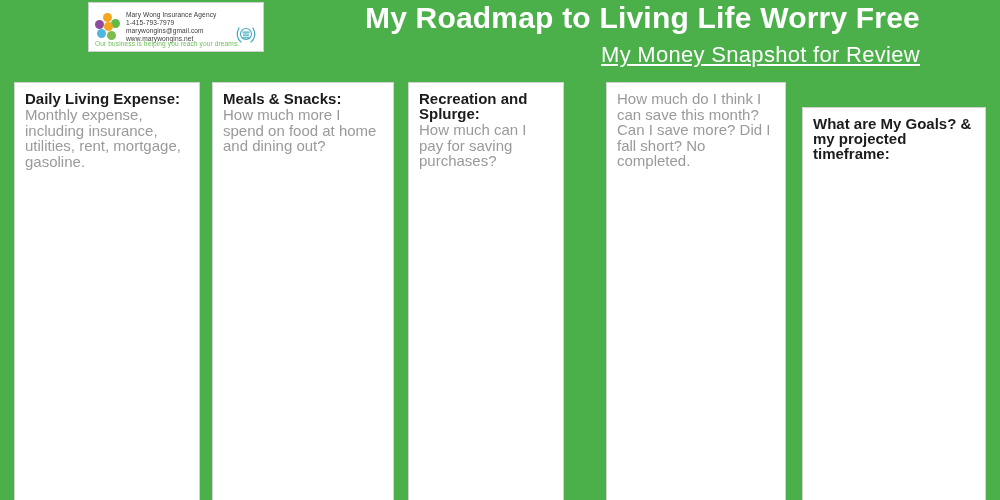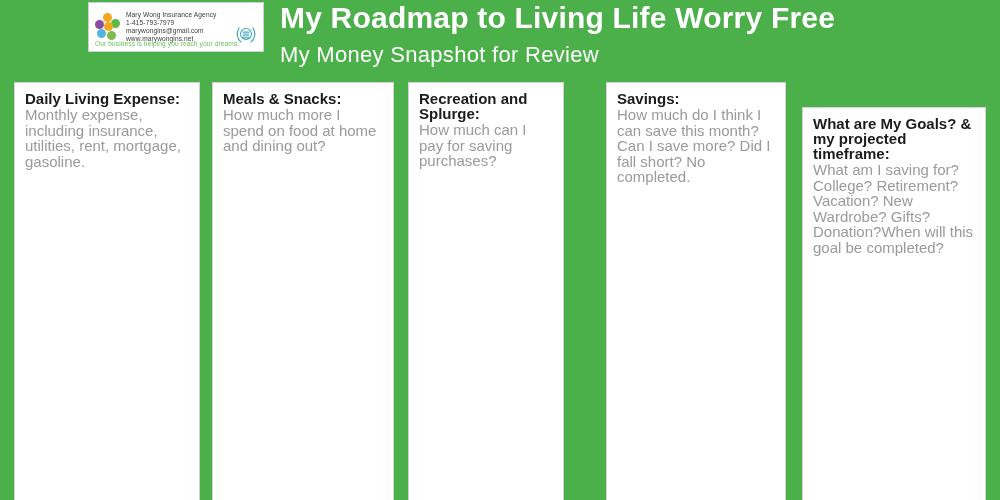--- a/index.html
+++ b/index.html
@@ -83,41 +83,42 @@
     bottom: 5px;
     width: 22px;
     height: 22px;
   }
 
   #title-main {
     position: absolute;
     left: 280px;
     top: 1px;
     width: 640px;
-    text-align: left;
+    text-align: right;
     color: #ffffff;
     font-size: 30px;
     font-weight: bold;
     line-height: 34px;
     letter-spacing: 0.2px;
     white-space: nowrap;
   }
 
   #title-sub {
     position: absolute;
     left: 280px;
     top: 42px;
     width: 640px;
-    text-align: left;
+    text-align: right;
     color: #ffffff;
     font-size: 22px;
     font-weight: normal;
     line-height: 26px;
     letter-spacing: 0.3px;
     white-space: nowrap;
+    text-decoration: underline;
   }
 
   
   .column {
     position: absolute;
     top: 82px;
     height: 418px;
     background: #ffffff;
     border: 1px solid #d2d2d2;
     border-bottom: none;
@@ -192,20 +193,18 @@
   <div class="col-heading">Meals &amp; Snacks:</div>
   <div class="col-body">How much more I spend on food at home and dining out?</div>
 </div>
 
 <div class="column col-3">
   <div class="col-heading">Recreation and Splurge:</div>
   <div class="col-body">How much can I pay for saving purchases?</div>
 </div>
 
 <div class="column col-4">
-  <div class="col-heading">Savings:</div>
   <div class="col-body">How much do I think I can save this month? Can I save more?  Did I fall short? No completed.</div>
 </div>
 
 <div class="column col-5">
   <div class="col-heading">What are My Goals? &amp; my projected timeframe:</div>
-  <div class="col-body"> What am I saving for? College? Retirement? Vacation? New Wardrobe? Gifts? Donation?When will this goal be completed?</div>
 </div>
 
 </body></html>

